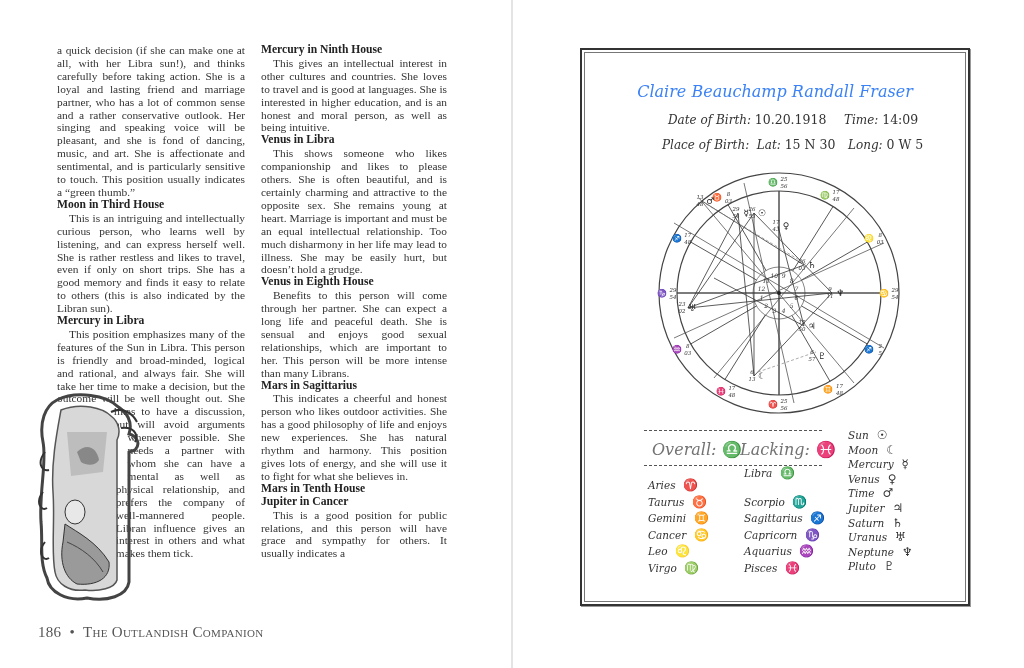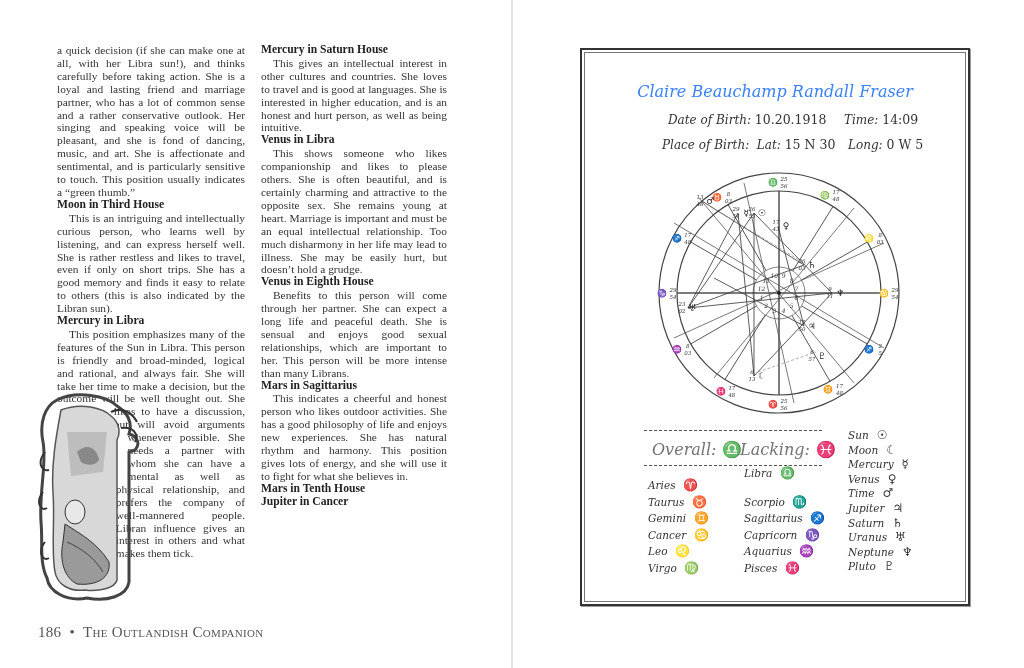--- a/index.html
+++ b/index.html
@@ -50,30 +50,31 @@
     <path d="M30 40 L70 40 L66 80 L34 84 Z" fill="#bdbdbd"></path>
     <path d="M40 60 C50 50 60 56 62 68 C58 74 50 74 44 70 Z" fill="#888"></path>
     <ellipse cx="38" cy="120" rx="10" ry="12" fill="#e8e8e8" stroke="#333"></ellipse>
     <path d="M28 132 C40 140 60 150 72 170 C74 186 60 194 40 192 C28 186 22 170 26 150 Z" fill="#9a9a9a" stroke="#333"></path>
     <path d="M30 150 C44 156 58 166 66 180" stroke="#444" fill="none"></path>
     <path d="M8 60 C0 70 4 80 12 78 M6 100 C-2 110 4 120 10 116 M8 150 C0 160 6 170 12 166" stroke="#333" fill="none" stroke-width="2"></path>
     <path d="M74 20 C86 14 96 22 100 30 M84 36 C96 34 102 42 98 50" stroke="#333" fill="none" stroke-width="2"></path>
   </svg>
 
   <div id="col-right" class="col">
-    <h4>Mercury in Saturn House</h4>
-    <p>This gives an intellectual interest in other cultures and countries. She loves to travel and is good at languages. She is interested in higher education, and is an honest and hurt person, as well as being intuitive.</p>
+    <h4>Mercury in Ninth House</h4>
+    <p>This gives an intellectual interest in other cultures and countries. She loves to travel and is good at languages. She is interested in higher education, and is an honest and moral person, as well as being intuitive.</p>
     <h4>Venus in Libra</h4>
     <p>This shows someone who likes companionship and likes to please others. She is often beautiful, and is certainly charming and attractive to the opposite sex. She remains young at heart. Marriage is important and must be an equal intellectual relationship. Too much disharmony in her life may lead to illness. She may be easily hurt, but doesn’t hold a grudge.</p>
     <h4>Venus in Eighth House</h4>
     <p>Benefits to this person will come through her partner. She can expect a long life and peaceful death. She is sensual and enjoys good sexual relationships, which are important to her. This person will be more intense than many Librans.</p>
     <h4>Mars in Sagittarius</h4>
     <p>This indicates a cheerful and honest person who likes outdoor activities. She has a good philosophy of life and enjoys new experiences. She has natural rhythm and harmony. This position gives lots of energy, and she will use it to fight for what she believes in.</p>
     <h4>Mars in Tenth House</h4>
     <h4>Jupiter in Cancer</h4>
+    <p>This is a good position for public relations, and this person will have grace and sympathy for others. It usually indicates a</p>
   </div>
 
   <div class="footer">
     <span>186</span><span class="dot">•</span><span class="sc">The Outlandish Companion</span>
   </div>
 
   <div class="chartbox">
     <div class="chartbox-inner"></div>
     <div class="cb-title">Claire Beauchamp Randall Fraser</div>
     <div class="cb-line" style="left:86px;top:62px;">

